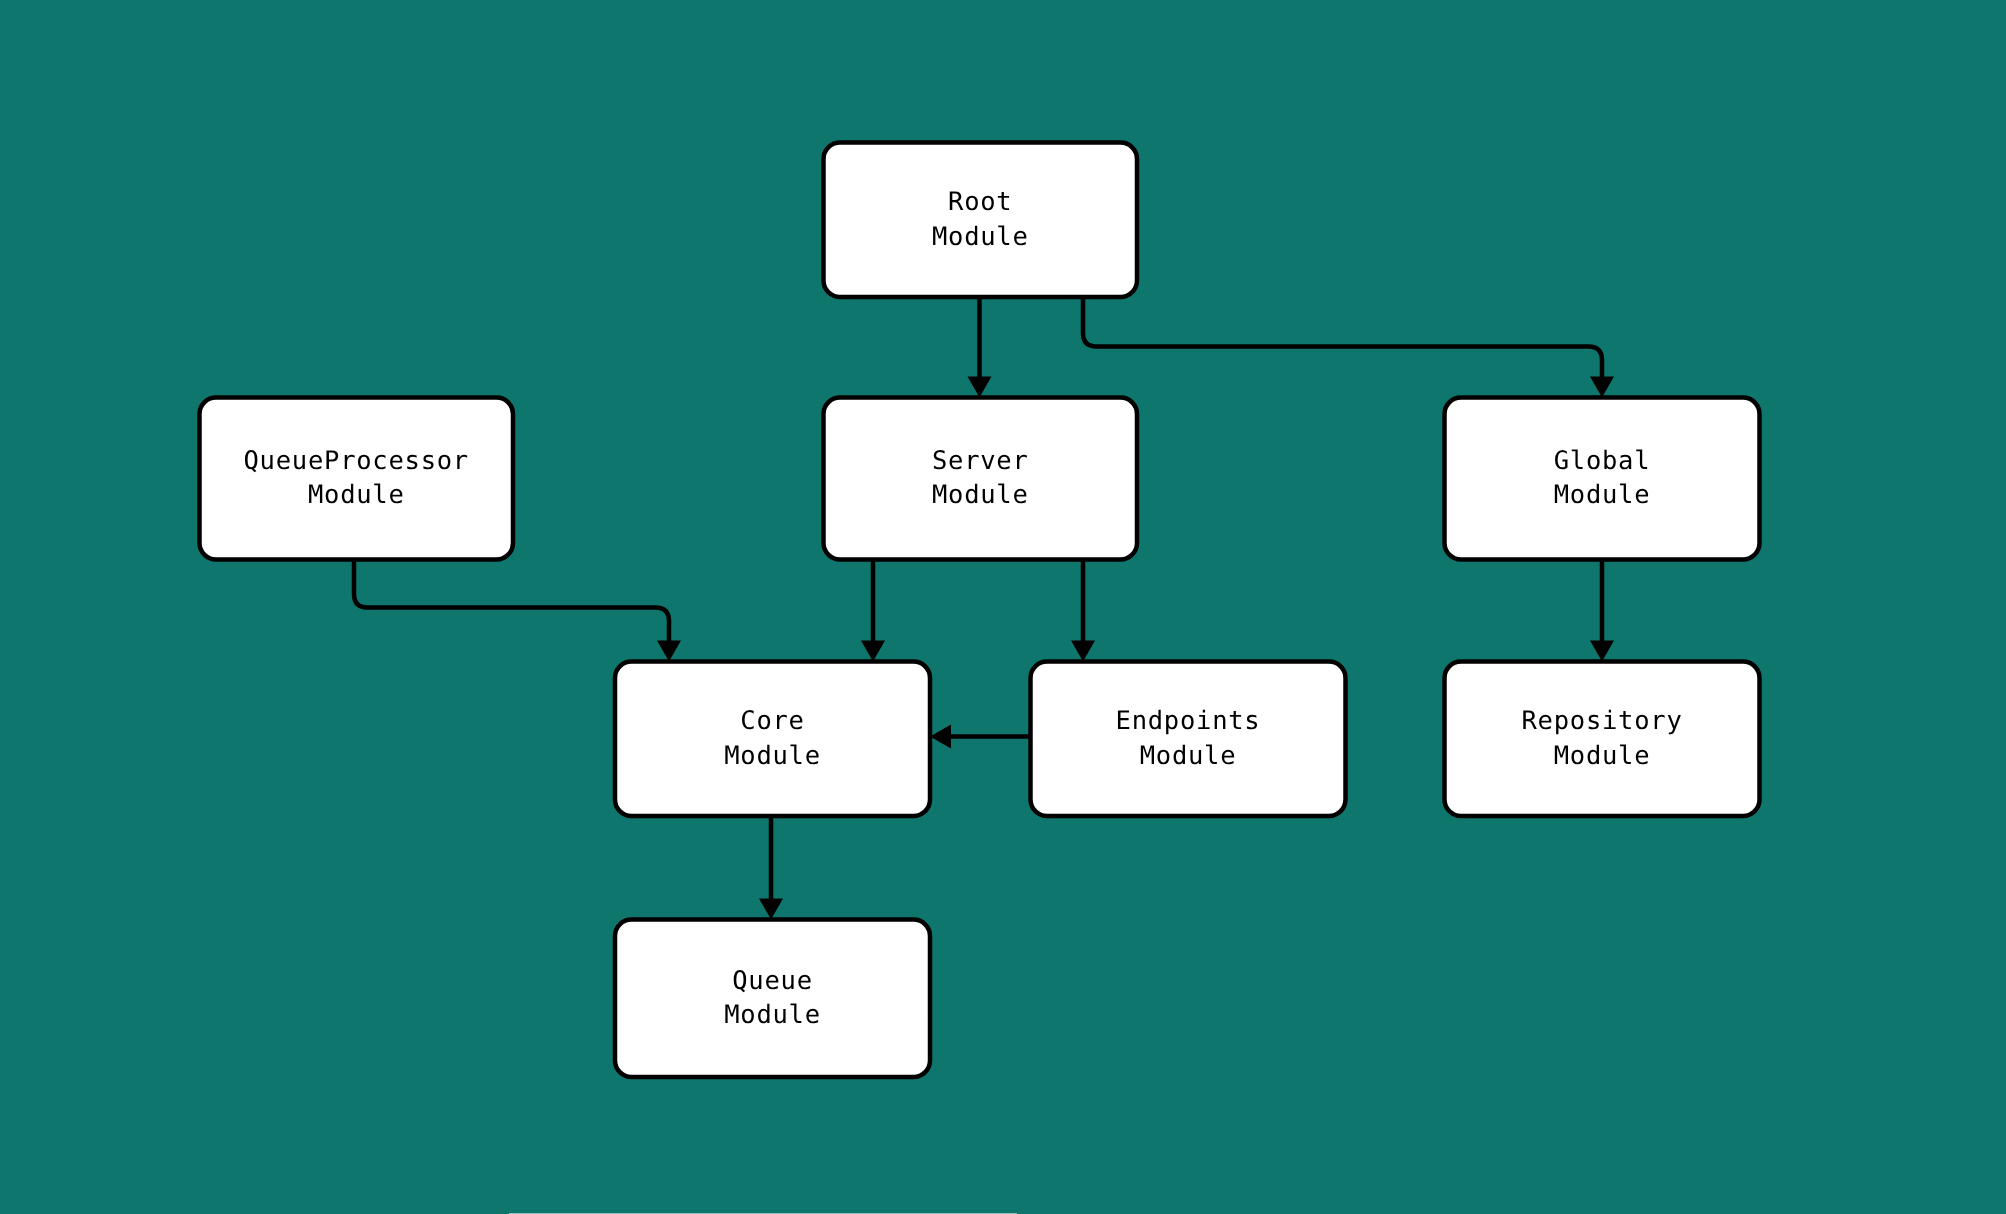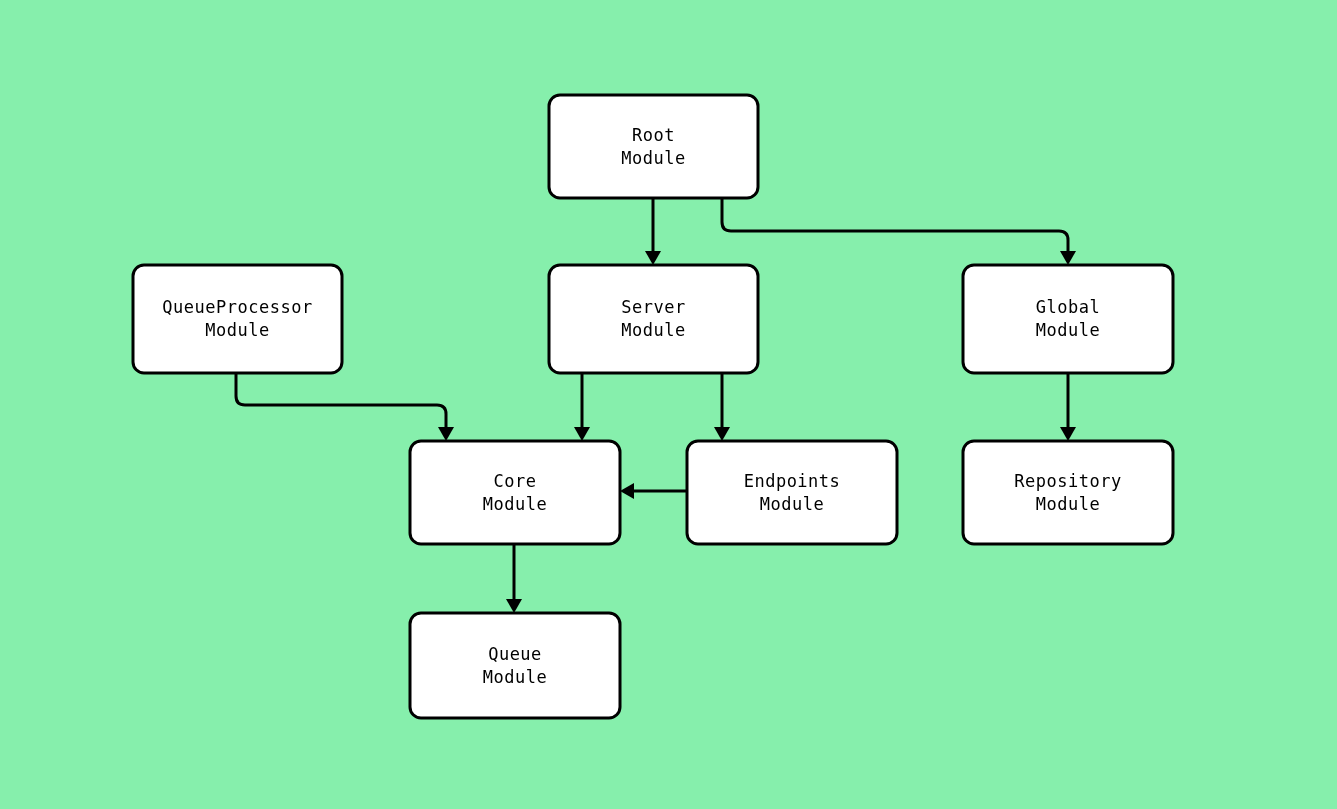--- a/index.html
+++ b/index.html
@@ -10,21 +10,21 @@
   body {
     width: 1337px;
     height: 809px;
     overflow: hidden;
     font-family: "DejaVu Sans Mono", "Liberation Mono", monospace;
   }
   #diagram-root {
     position: relative;
     width: 1337px;
     height: 809px;
-    background: #86efac;
+    background: #0f766e;
   }
   svg#graph {
     display: block;
     width: 1337px;
     height: 809px;
   }
   .node-rect {
     fill: #ffffff;
     stroke: #000000;
     stroke-width: 3;

